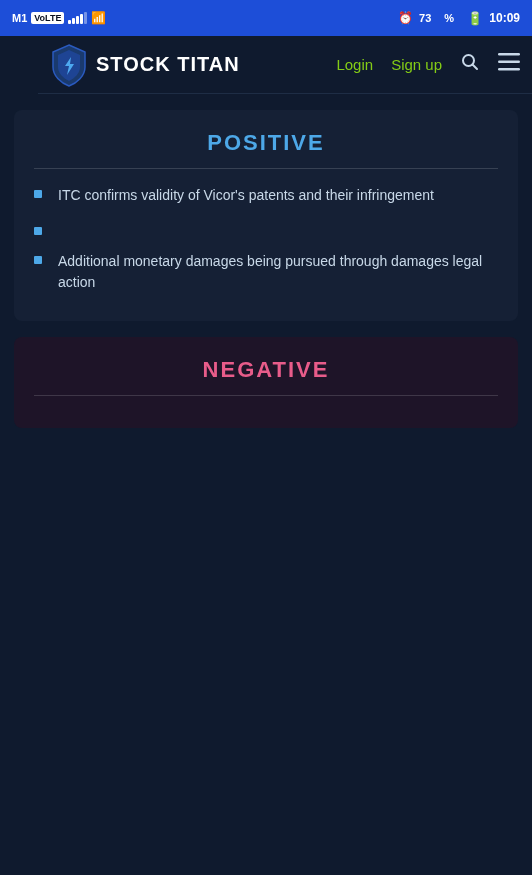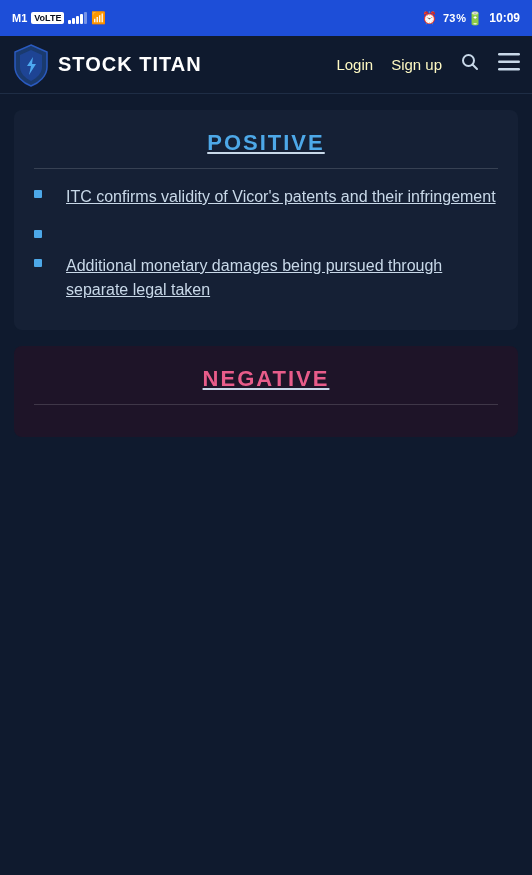--- a/index.html
+++ b/index.html
@@ -34,21 +34,21 @@
       display: flex;
       align-items: center;
       gap: 6px;
       font-size: 12px;
       color: #fff;
       font-weight: 600;
     }
     .battery-icon {
       display: inline-flex;
       align-items: center;
-      gap: 1px;
+      gap: 13px;
       font-size: 11px;
     }
     .signal-bars {
       display: inline-flex;
       align-items: flex-end;
       gap: 1px;
       height: 12px;
     }
     .signal-bar {
       width: 3px;
@@ -60,20 +60,21 @@
 
     
     .navbar {
       display: flex;
       align-items: center;
       justify-content: space-between;
       padding: 8px 12px;
       background: #0f1a2e;
       border-bottom: 1px solid #1e2d45;
       height: 58px;
+      margin-left: 38px;
     }
     .brand {
       display: flex;
       align-items: center;
       gap: 8px;
     }
     .brand-logo {
       width: 38px;
       height: 44px;
     }
@@ -84,34 +85,33 @@
       letter-spacing: 1px;
       text-transform: uppercase;
     }
     .nav-links {
       display: flex;
       align-items: center;
       gap: 18px;
     }
     .nav-link {
       font-size: 15px;
-      color: #fef9c3;
+      color: #84cc16;
       text-decoration: none;
       font-weight: 500;
     }
     .nav-icon {
       font-size: 18px;
       color: #c8d8e8;
       cursor: pointer;
     }
 
     
     .main-content {
       padding: 0 0 20px 0;
-      text-decoration: underline;
     }
 
     
     .card-positive {
       background: #152035;
       margin: 16px 14px;
       border-radius: 8px;
       padding: 20px 20px 28px 20px;
     }
     .card-negative {
@@ -143,23 +143,23 @@
       margin-bottom: 16px;
     }
 
     .bullet-list {
       list-style: none;
       padding: 0;
     }
     .bullet-list li {
       display: flex;
       align-items: flex-start;
-      gap: 24px;
+      gap: 16px;
       margin-bottom: 16px;
-      font-size: 16px;
+      font-size: 14px;
       line-height: 1.5;
       color: #c8d8e8;
     }
     .bullet-list li:last-child {
       margin-bottom: 0;
     }
     .bullet-square {
       flex-shrink: 0;
       width: 8px;
       height: 8px;
@@ -237,21 +237,21 @@
     <ul class="bullet-list">
       <li>
         <span class="bullet-square positive"></span>
         <span>ITC confirms validity of Vicor's patents and their infringement</span>
       </li>
       <li>
         <span class="bullet-square positive"></span>
       </li>
       <li>
         <span class="bullet-square positive"></span>
-        <span>Additional monetary damages being pursued through separate legal taken</span>
+        <span>Additional monetary damages being pursued through damages legal action</span>
       </li>
     </ul>
   </div>
 
   <div class="card-negative">
     <div class="card-title negative-title">Negative</div>
     <hr class="card-divider">
     <ul class="bullet-list">
     </ul>
   </div>

